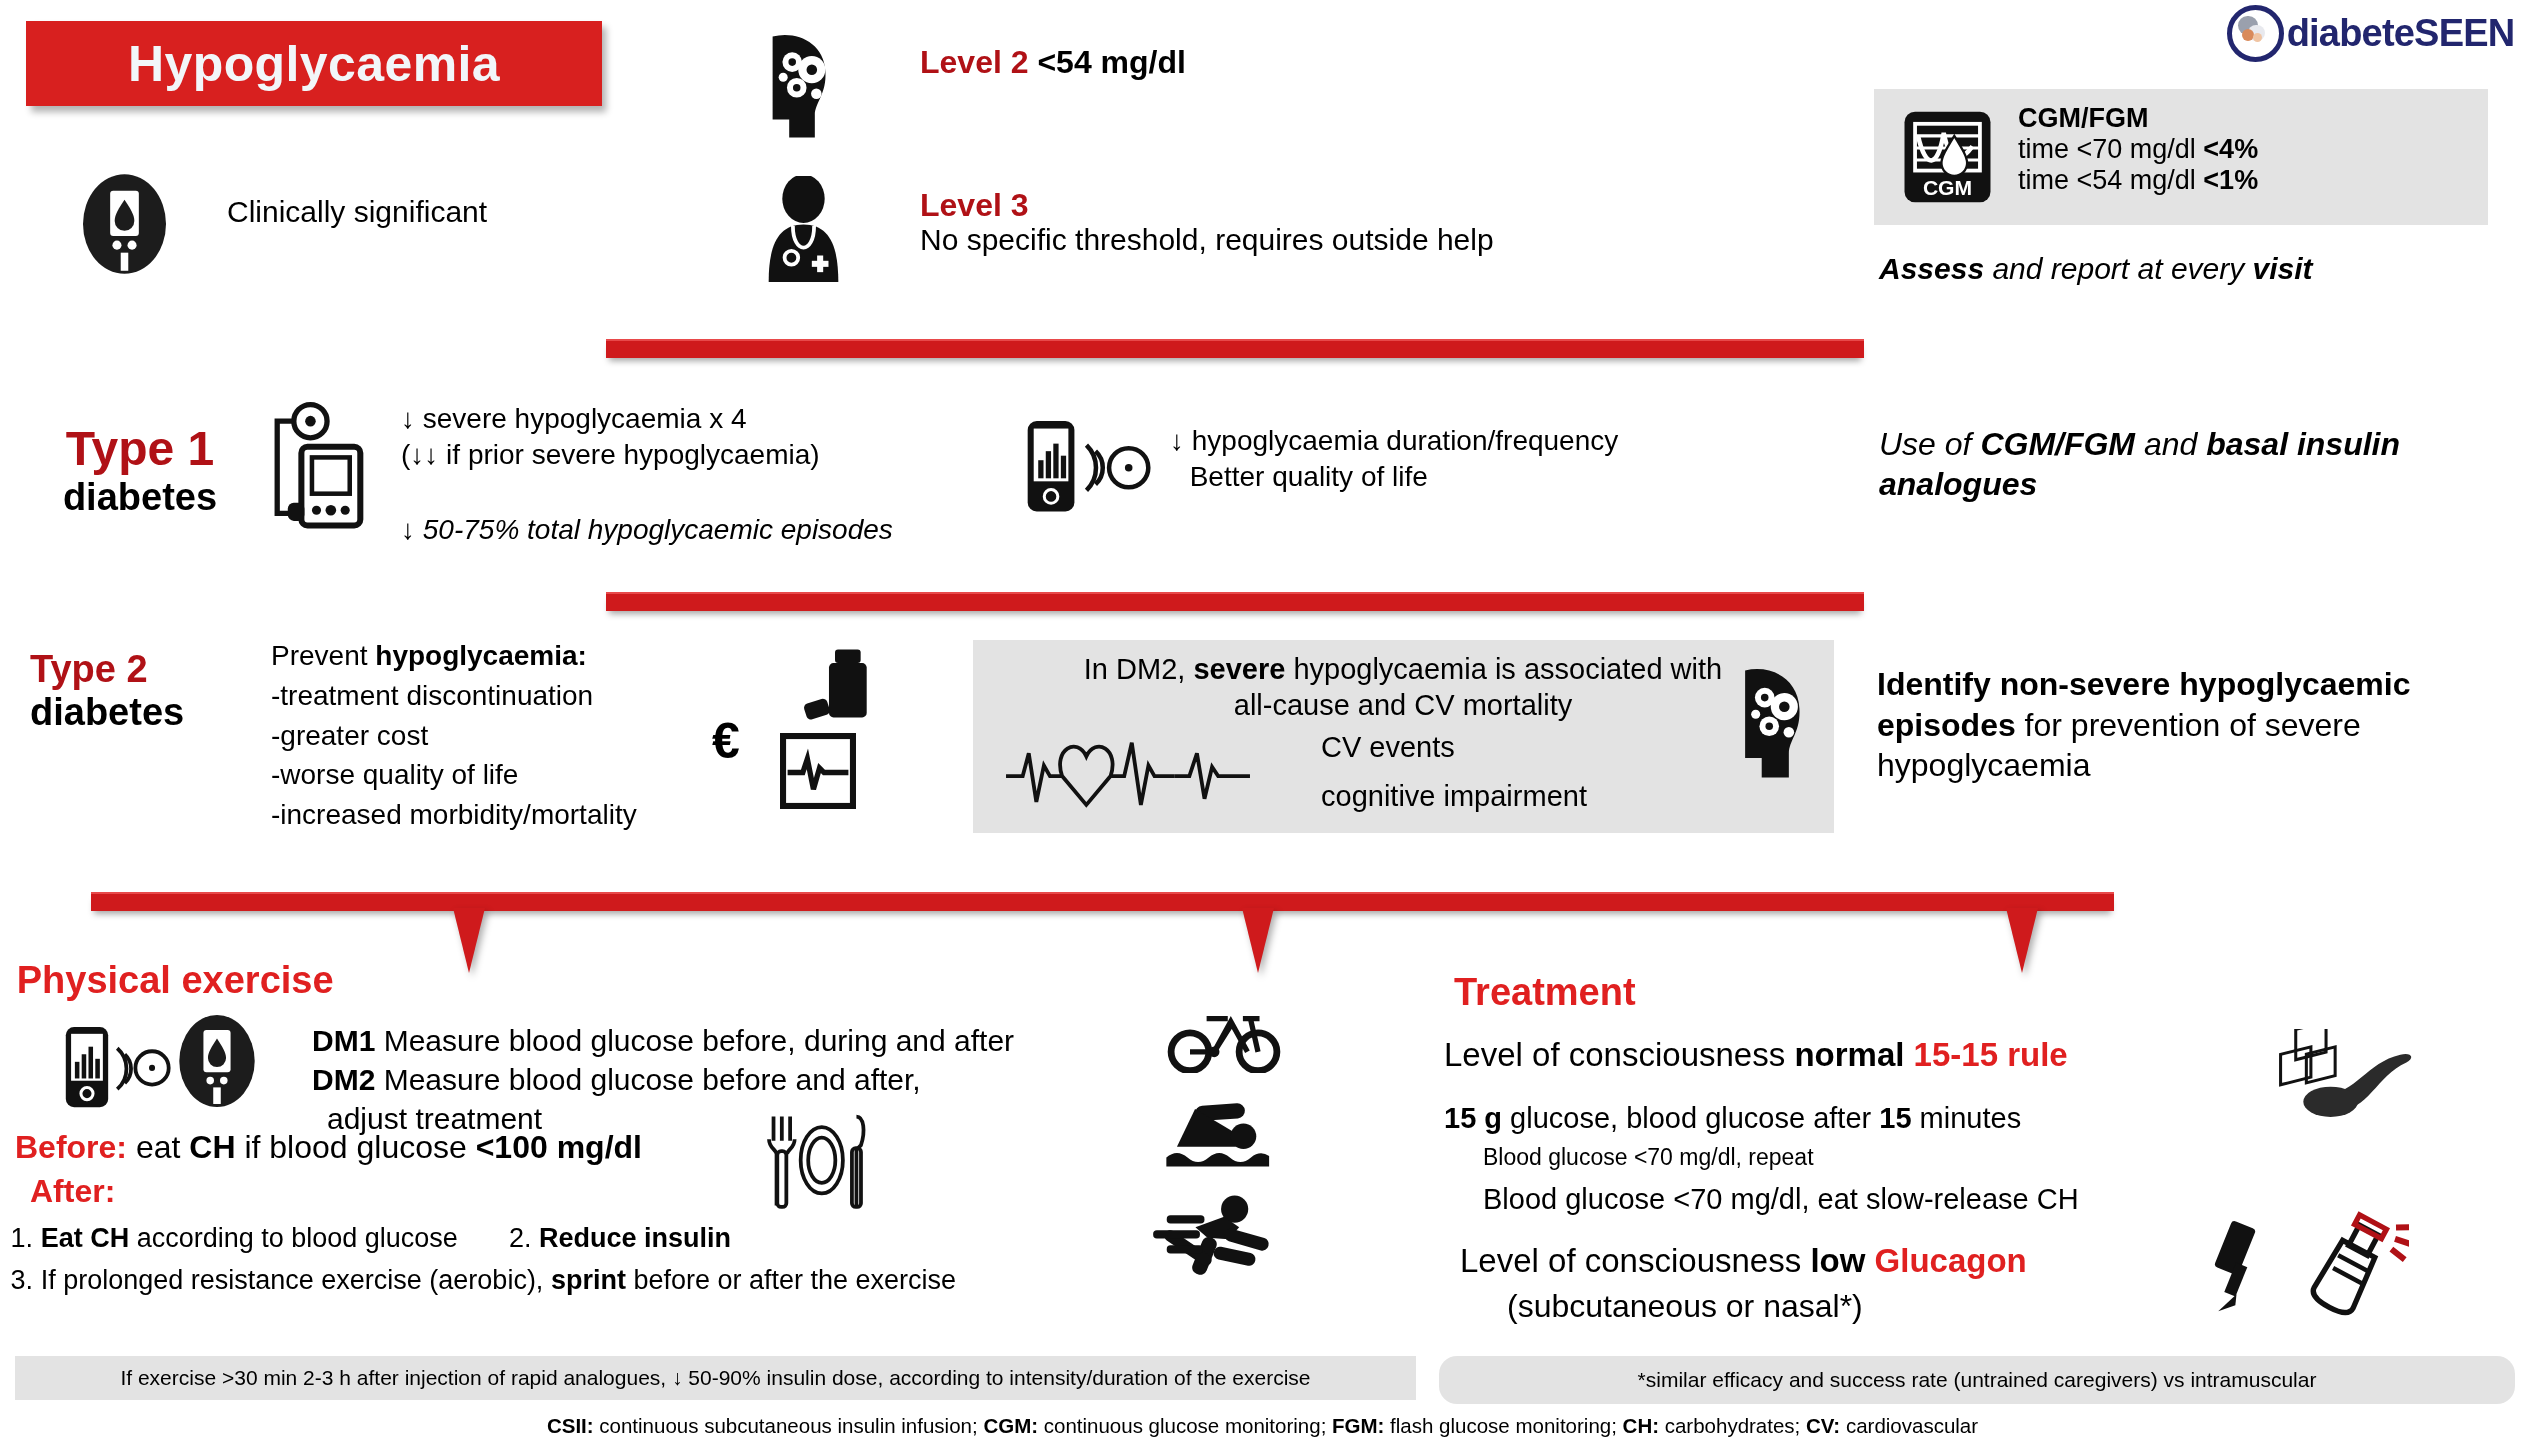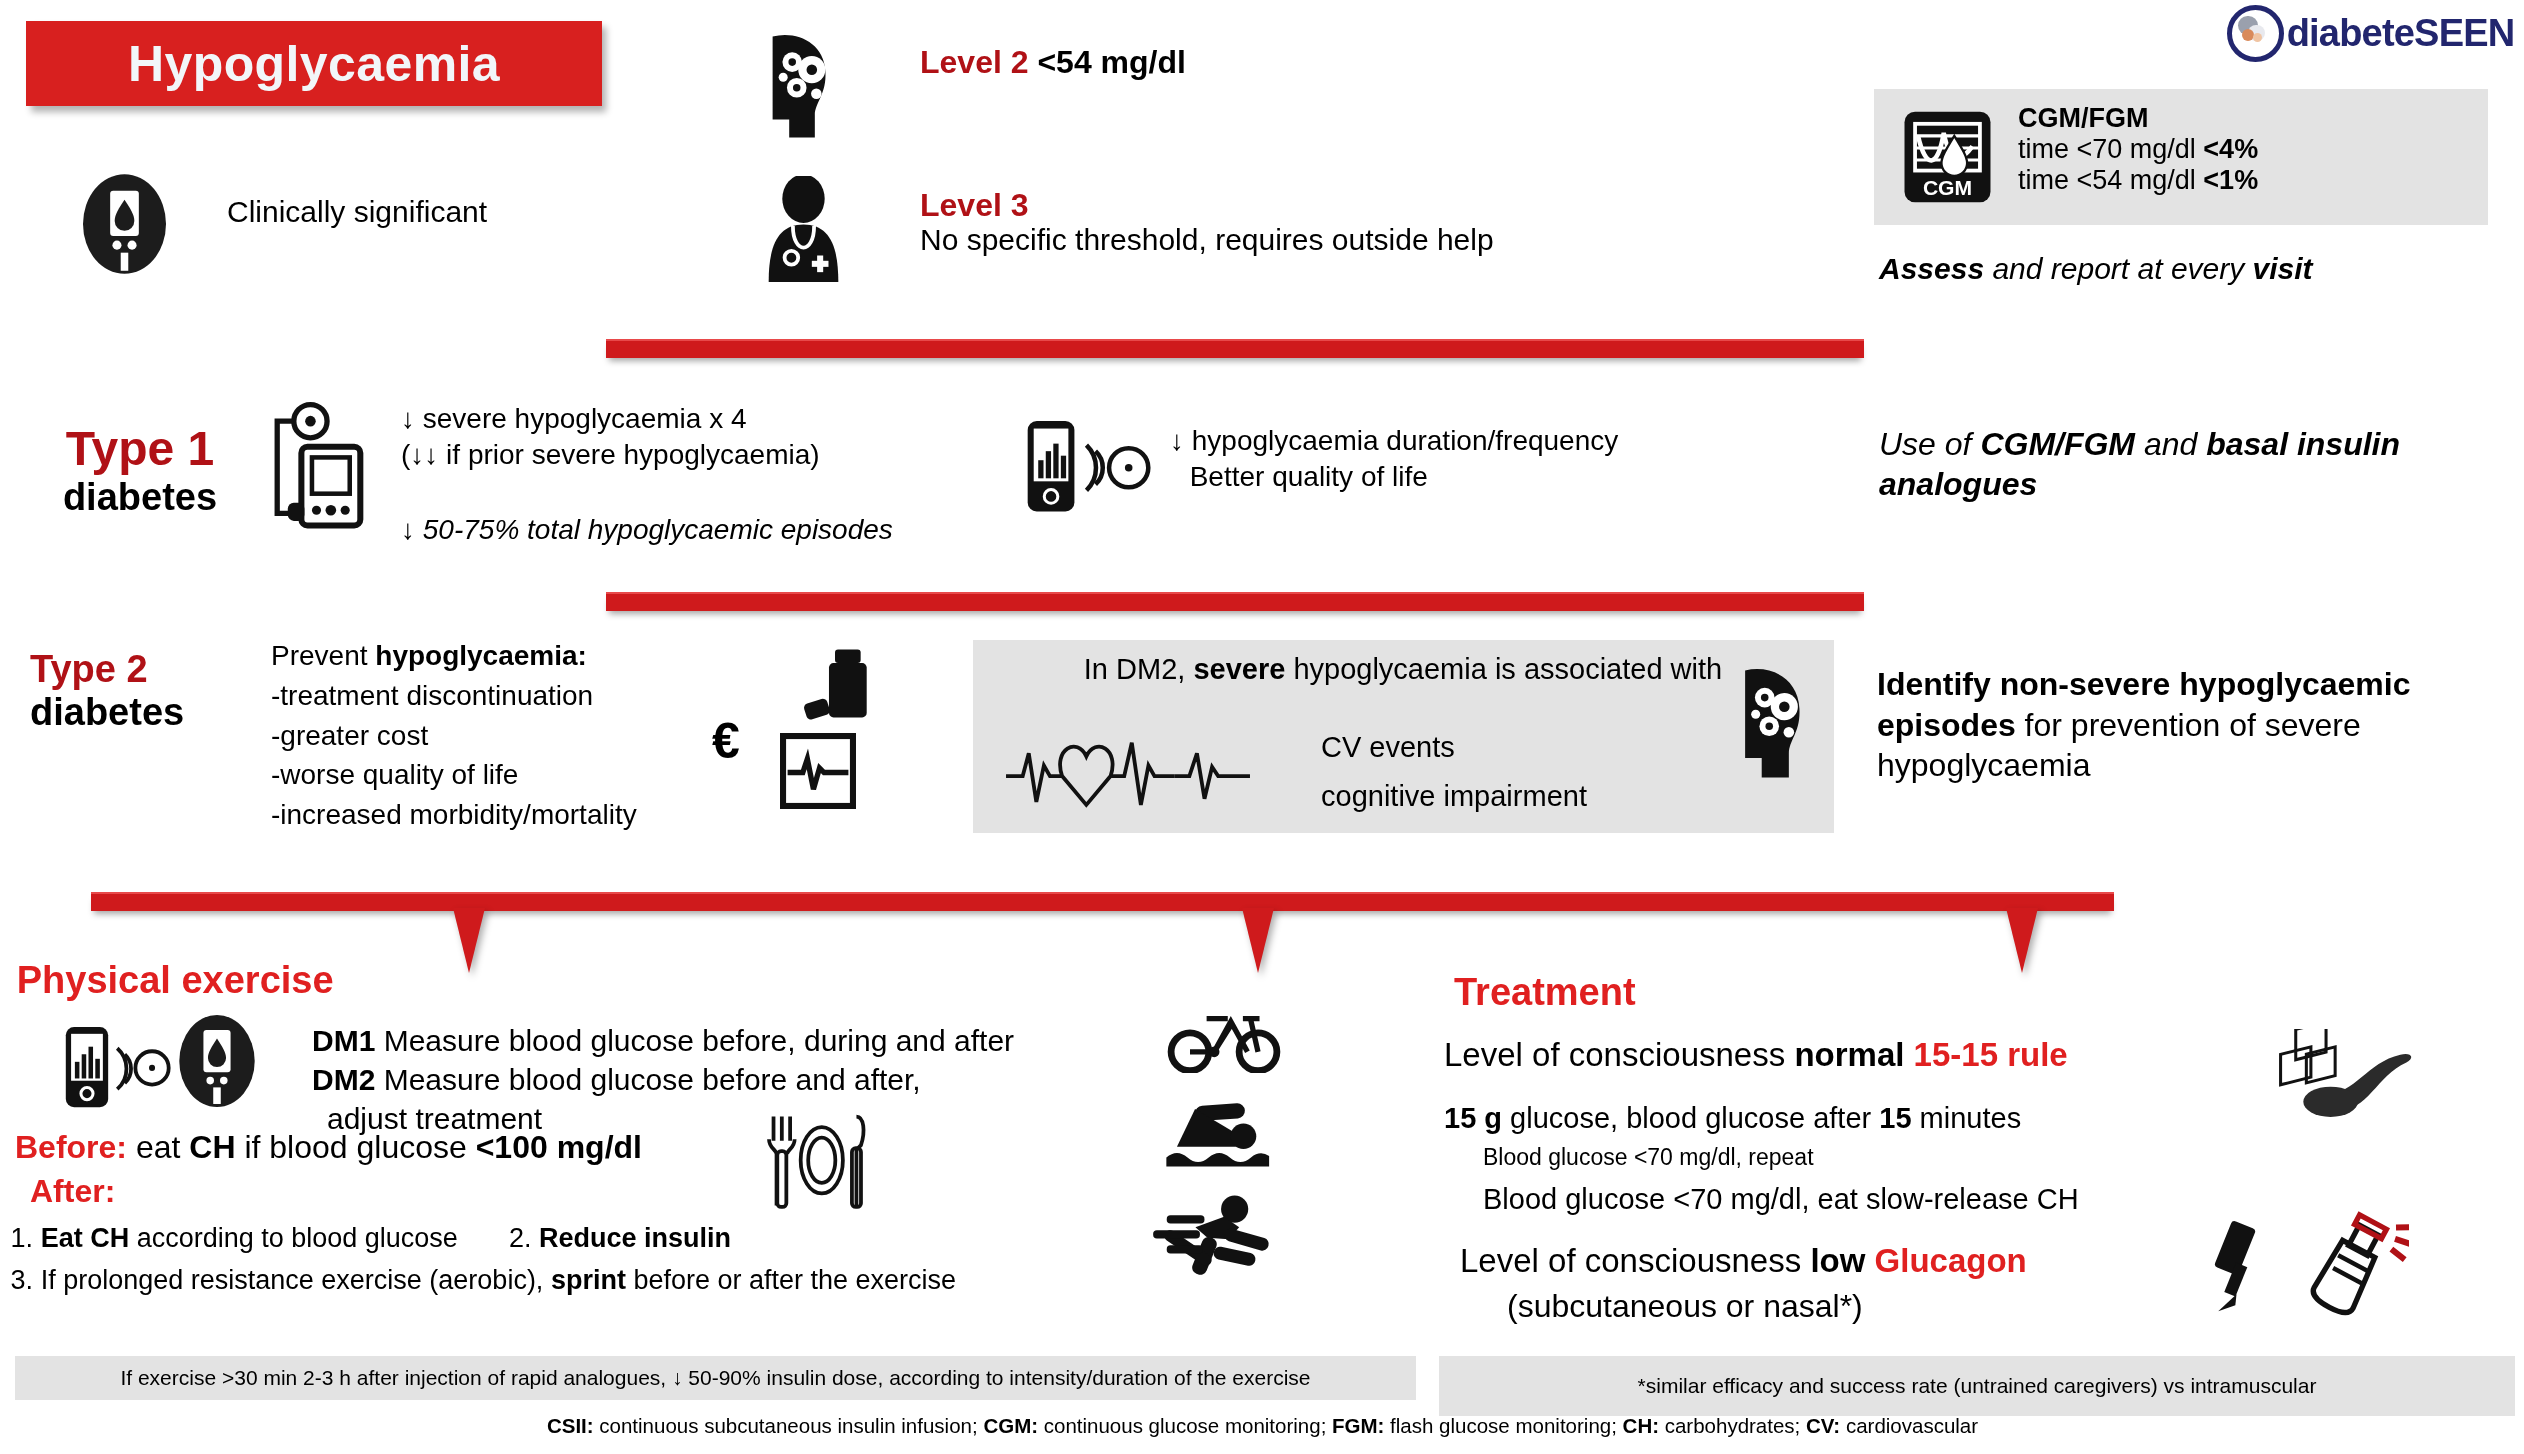--- a/index.html
+++ b/index.html
@@ -238,20 +238,21 @@
       <rect x="4" y="4" width="92" height="92" fill="none" stroke="#111" stroke-width="8"></rect>
       <path d="M10 52 H30 L36 34 L44 74 L52 46 L58 52 H90" stroke="#111" stroke-width="7" fill="none"></path>
     </svg>
   </div>
 
   <div class="abs graybox" style="left:973px;top:640px;width:861px;height:193px;">
     <div class="abs" style="left:18px;top:10.6px;width:824px;text-align:center;font-size:29px;line-height:1.26;">
       <div>
         <span>In DM2, </span><span class="b">severe</span><span> hypoglycaemia is associated with</span>
       </div>
+      <div>all-cause and CV mortality</div>
     </div>
     <div class="abs" style="left:348px;top:91px;font-size:29px;">CV events</div>
     <div class="abs" style="left:348px;top:140px;font-size:29px;">cognitive impairment</div>
 
     <div class="abs" style="left:30px;top:83px;">
       <svg width="250" height="91" viewBox="0 0 330 120">
         <path d="M4 70 H26 L34 40 L44 104 L54 56 L62 70 H78" stroke="#111" stroke-width="5" fill="none"></path>
         <path d="M78 70 C66 34 98 18 110 44 C122 18 154 34 142 70 L110 108 Z" stroke="#111" stroke-width="5" fill="none"></path>
         <path d="M142 70 H160 L170 26 L182 108 L192 56 L200 70 H226" stroke="#111" stroke-width="5" fill="none"></path>
         <path d="M226 70 H246 L256 40 L266 100 L276 58 L284 70 H326" stroke="#111" stroke-width="5" fill="none"></path>
@@ -423,21 +424,21 @@
       <g transform="rotate(28 75 75)">
         <path d="M52 58 L100 58 L106 130 C106 140 96 144 78 144 C60 144 48 140 48 130 Z" fill="none" stroke="#111" stroke-width="7"></path>
         <rect x="62" y="30" width="28" height="30" fill="none" stroke="#111" stroke-width="7"></rect>
         <rect x="56" y="18" width="40" height="14" fill="none" stroke="#b01116" stroke-width="7"></rect>
         <path d="M106 10 L124 0 M112 24 L134 20 M114 38 L136 42" stroke="#b01116" stroke-width="8"></path>
         <path d="M56 78 H102 M58 96 H104" stroke="#111" stroke-width="6"></path>
       </g>
     </svg>
   </div>
 
-  <div class="abs graybox" style="left:1439px;top:1356px;width:1076px;height:60px;display:flex;align-items:center;justify-content:center;">
+  <div class="abs graybox" style="left:1439px;top:1356px;width:1076px;height:48px;display:flex;align-items:center;justify-content:center;border-radius:18px;">
     <span style="font-size:21px;">*similar efficacy and success rate (untrained caregivers) vs intramuscular</span>
   </div>
 
   <div class="abs" style="left:0;top:1414px;width:2525px;text-align:center;font-size:20.5px;">
     <span class="b">CSII:</span><span> continuous subcutaneous insulin infusion; </span><span class="b">CGM:</span><span> continuous glucose monitoring; </span><span class="b">FGM:</span><span> flash glucose monitoring; </span><span class="b">CH:</span><span> carbohydrates; </span><span class="b">CV:</span><span> cardiovascular</span>
   </div>
 
 </div>
 
 

